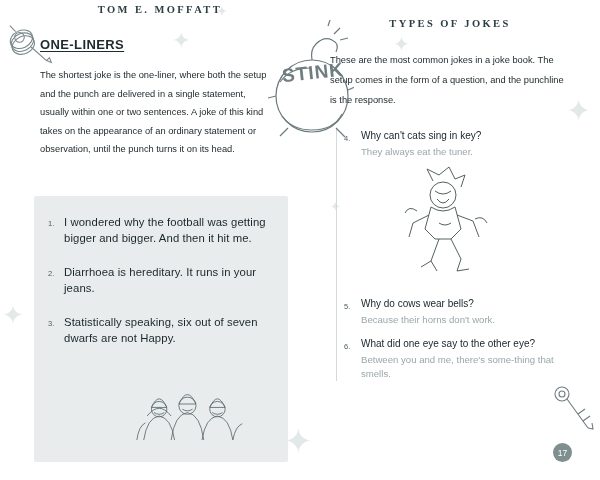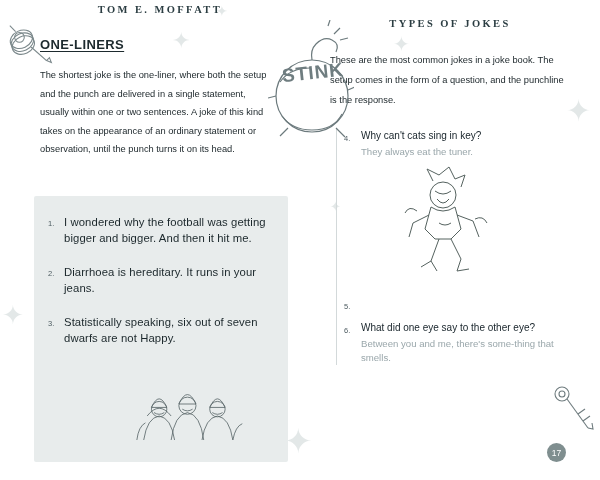--- a/index.html
+++ b/index.html
@@ -137,21 +137,21 @@
     top: 0;
     bottom: 0;
     width: 1px;
     background: #d3d9da;
   }
   .qa-wrap { position: relative; padding-left: 14px; }
 
   
   .folio {
     position: absolute;
-    right: 34px;
+    right: 28px;
     bottom: 18px;
     width: 19px;
     height: 19px;
     border-radius: 50%;
     background: #7f8e8f;
     color: #ffffff;
     font-family: "Liberation Sans", sans-serif;
     font-size: 8.5px;
     display: flex;
     align-items: center;
@@ -313,20 +313,24 @@
                 <path d="M30 46 q-8 -6 -12 2"></path>
                 <path d="M88 54 q8 -4 12 4"></path>
                 <path d="M52 58 q6 4 12 0"></path>
               </g>
             </svg>
           </div>
         </li>
 
         <li class="qa-item">
           <span class="qa-num">5.</span>
+          <div>
+            <p class="qa-q">Why do cows wear bells?</p>
+            <p class="qa-a">Because their horns don't work.</p>
+          </div>
         </li>
 
         <li class="qa-item">
           <span class="qa-num">6.</span>
           <div>
             <p class="qa-q">What did one eye say to the other eye?</p>
             <p class="qa-a">Between you and me, there's some-thing that smells.</p>
           </div>
         </li>
 

